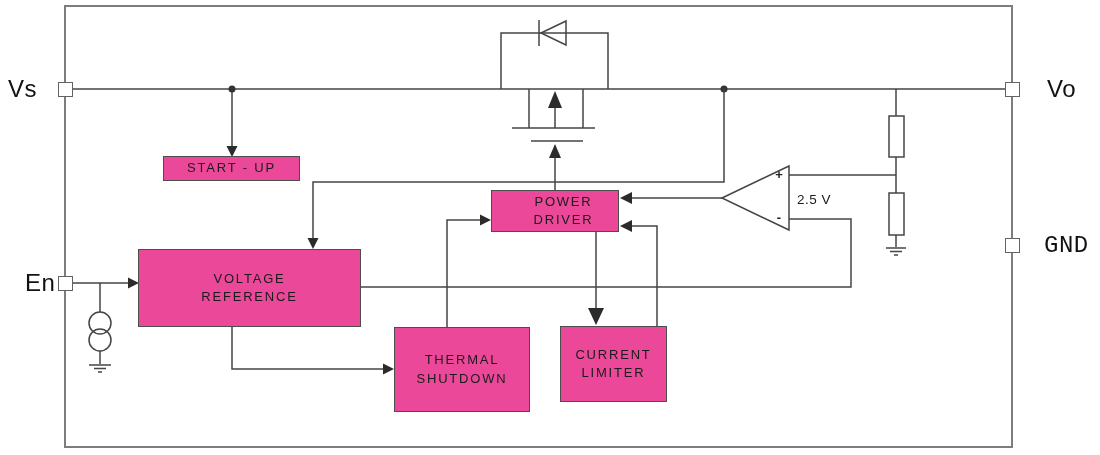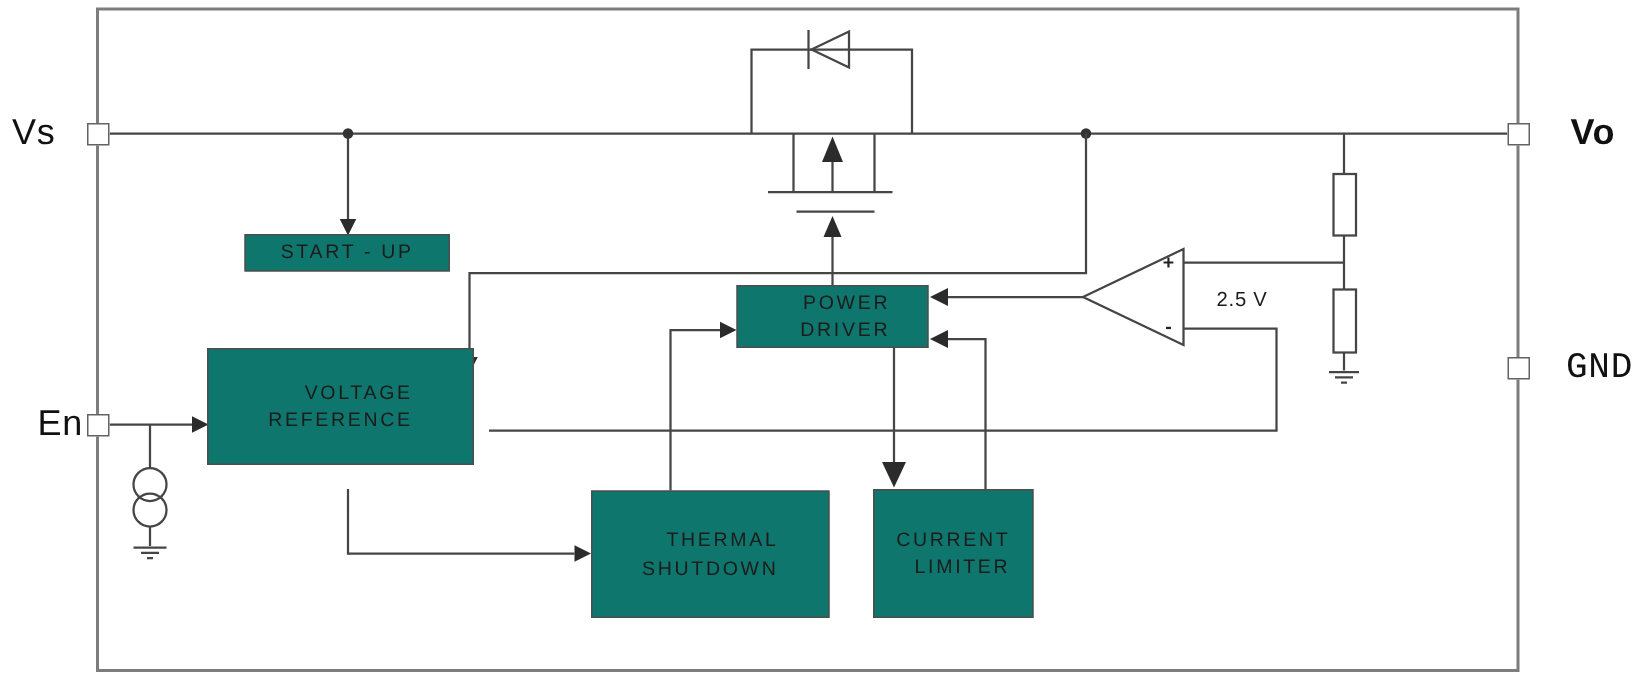--- a/index.html
+++ b/index.html
@@ -2,22 +2,22 @@
 <html><head>
 <meta charset="utf-8">
 <style>
   html,body{margin:0;padding:0;background:#ffffff;}
   #stage{
     position:relative;width:1100px;height:455px;background:#ffffff;
     font-family:"Liberation Sans",sans-serif;overflow:hidden;
   }
   #wires{position:absolute;left:0;top:0;z-index:1;}
   .blk{
-    position:absolute;z-index:2;background:#0f766e;border:1.5px solid #4d4d4d;
-    display:flex;align-items:center;justify-content:center;text-align:right;
+    position:absolute;z-index:2;background:#ec4899;border:1.5px solid #4d4d4d;
+    display:flex;align-items:center;justify-content:center;text-align:center;
     color:#1b1b1b;font-size:13px;letter-spacing:1.8px;line-height:1.42;
     white-space:pre-line;box-sizing:border-box;
   }
   .pin{
     position:absolute;z-index:3;width:15px;height:15px;background:#ffffff;
     border:1.6px solid #636363;box-sizing:border-box;
   }
   .pinlabel{
     position:absolute;z-index:3;color:#111111;font-size:24px;
     letter-spacing:0.5px;line-height:20px;
@@ -103,47 +103,47 @@
       <polygon points="620,198 632,192 632,204" fill="#2b2b2b" stroke="none"></polygon>
       <polygon points="620,226 632,220 632,232" fill="#2b2b2b" stroke="none"></polygon>
       <polygon points="596,325 588,308 604,308" fill="#2b2b2b" stroke="none"></polygon>
     </g>
   </svg>
 
   <div class="blk" style="left:163px;top:156px;width:137px;height:25px;">
     <span>START - UP</span>
   </div>
 
-  <div class="blk" style="left:138px;top:232px;width:178px;height:78px;">
+  <div class="blk" style="left:138px;top:249px;width:223px;height:78px;">
     <span>VOLTAGE
 REFERENCE</span>
   </div>
 
   <div class="blk" style="left:491px;top:190px;width:128px;height:42px;padding-left:17px;">
     <span>POWER
 DRIVER</span>
   </div>
 
-  <div class="blk" style="left:394px;top:327px;width:159px;height:85px;">
+  <div class="blk" style="left:394px;top:327px;width:136px;height:85px;">
     <span>THERMAL
 SHUTDOWN</span>
   </div>
 
-  <div class="blk" style="left:582px;top:326px;width:107px;height:86px;">
+  <div class="blk" style="left:560px;top:326px;width:107px;height:76px;">
     <span>CURRENT
 LIMITER</span>
   </div>
 
   <span class="ampsign" style="left:773px;top:169px;">+</span>
   <span class="ampsign" style="left:773px;top:212px;">-</span>
-  <span class="amplabel" style="left:797px;top:193px;margin-left:14px;">2.5 V</span>
+  <span class="amplabel" style="left:797px;top:193px;">2.5 V</span>
 
   <div class="pin" style="left:58px;top:82px;"></div>
   <div class="pin" style="left:58px;top:276px;"></div>
   <div class="pin" style="left:1005px;top:82px;"></div>
   <div class="pin" style="left:1005px;top:238px;"></div>
 
   <span class="pinlabel" style="left:8px;top:79px;">Vs</span>
   <span class="pinlabel" style="left:10px;top:273px;margin-left:15px;">En</span>
-  <span class="pinlabel" style="left:1047px;top:79px;font-weight:bold;">Vo</span>
+  <span class="pinlabel" style="left:1047px;top:79px;">Vo</span>
   <span class="pinlabel" style="left:1044px;top:236px;font-family:Liberation Mono, monospace;">GND</span>
 
 </div>
 
 </body></html>

